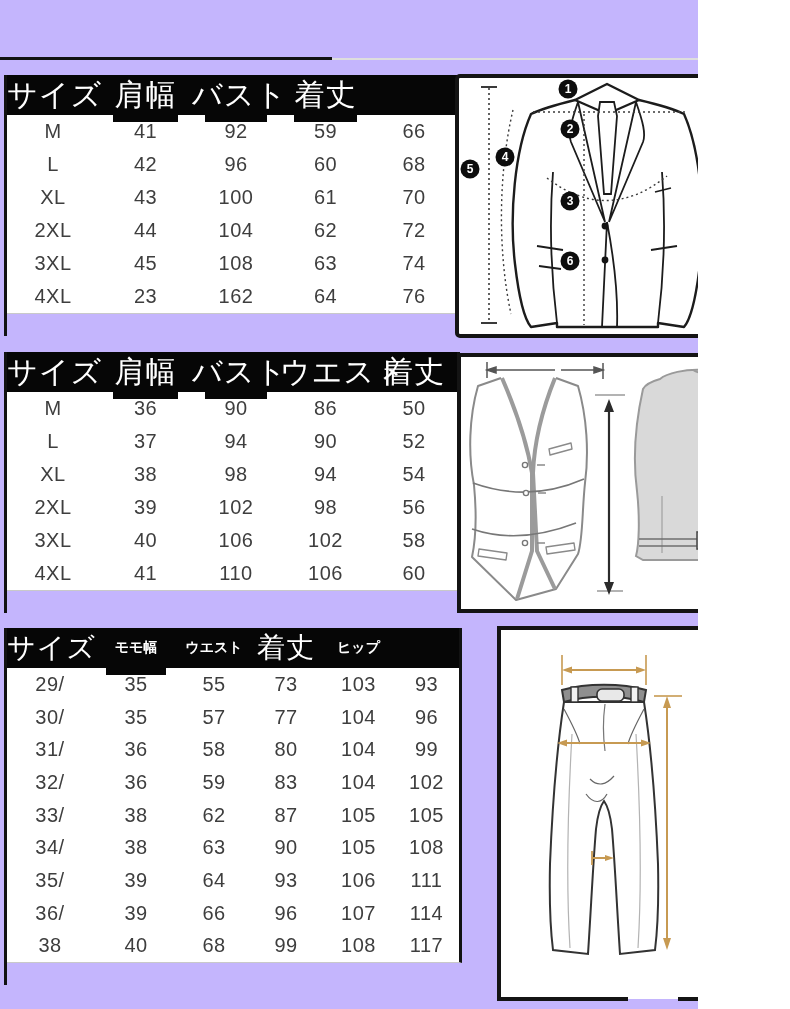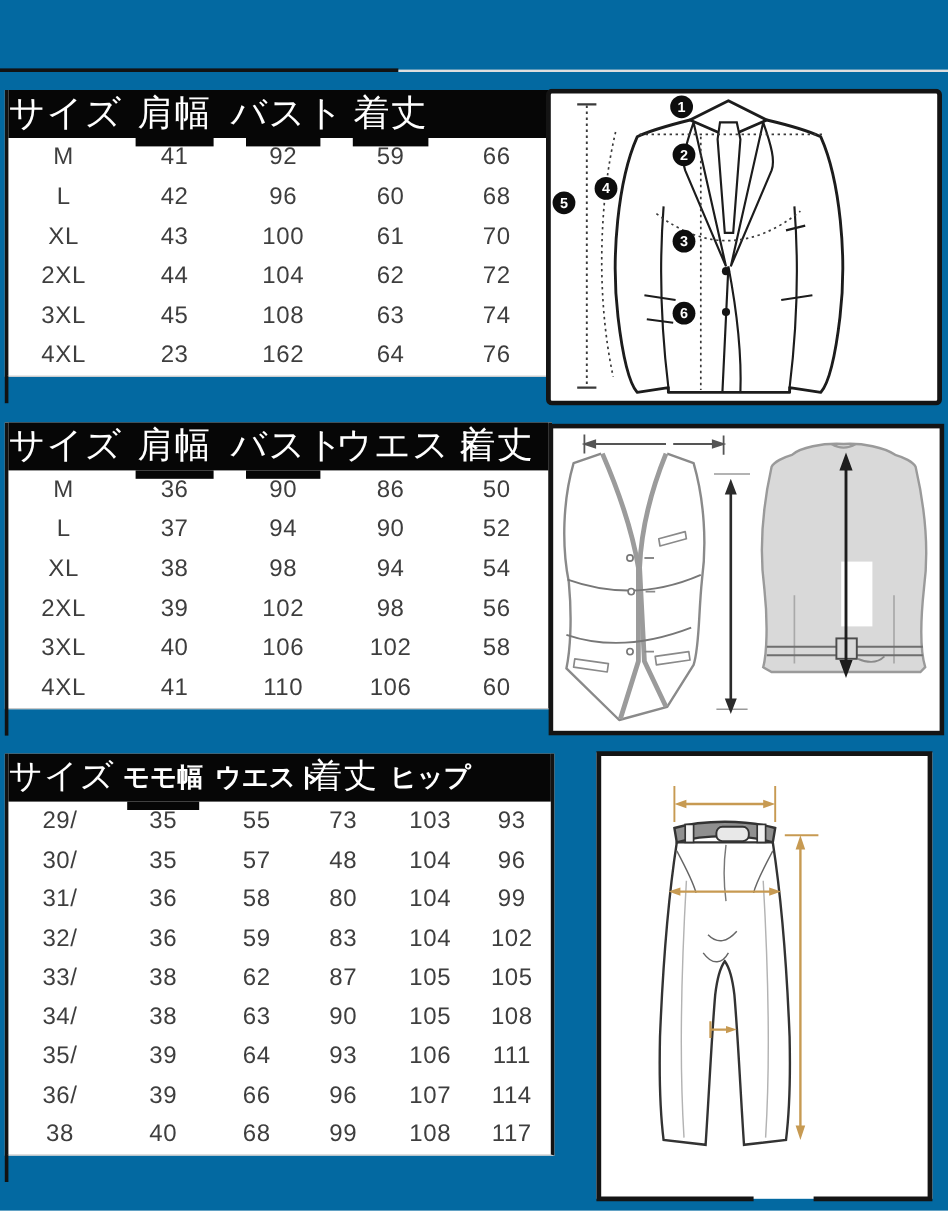--- a/index.html
+++ b/index.html
@@ -1,34 +1,34 @@
 <!DOCTYPE html>
 <html><head>
 <meta charset="utf-8">
 <style>
   html,body{margin:0;padding:0;background:#fff;}
   .canvas{
-    position:relative;width:790px;height:1009px;background:#0369a1;overflow:hidden;
+    position:relative;width:698px;height:1009px;background:#c4b5fd;overflow:hidden;
     font-family:"Liberation Sans","DejaVu Sans",sans-serif;
   }
   
   .top-rule-dark{position:absolute;top:57px;left:0;width:332px;height:3px;background:#121212;}
   .top-rule-light{position:absolute;top:58px;left:332px;width:458px;height:2px;background:#dedede;}
 
   
   .size-table{position:absolute;background:#fff;
     border-left:3px solid #121212;border-right:3px solid #121212;border-bottom:1px solid #c9c9c9;}
   .size-table::after{ 
     content:"";position:absolute;left:-3px;bottom:-23px;width:3px;height:23px;background:#121212;}
   .thead{background:#060606;color:#fff;display:grid;height:40px;align-items:center;
     font-family:"Liberation Serif","DejaVu Serif",serif;position:relative;}
   .hcell{text-align:center;font-size:30px;line-height:40px;white-space:nowrap;position:relative;letter-spacing:1px;}
   .hcell.small{font-size:19px;font-weight:bold;letter-spacing:0;}
   .t3 .hcell{font-size:28px;}
-  .t3 .hcell.small{font-size:22px;}
+  .t3 .hcell.small{font-size:14px;}
   
   .t1 .hcell:nth-child(n+2)::after,
   .t2 .hcell:nth-child(-n+3):nth-child(n+2)::after,
   .t3 .hcell:nth-child(2)::after{
     content:"";position:absolute;left:15%;top:40px;width:70%;height:7px;background:#060606;}
   .tbody{display:block;}
   .trow{display:grid;align-items:center;height:33px;}
   .t3 .trow{height:32.7px;}
   .cell{text-align:center;font-size:20px;color:#3e3e3e;letter-spacing:.5px;}
   .t5col .thead,.t5col .trow{grid-template-columns:92px 93px 88px 91px 86px;}
@@ -277,21 +277,21 @@
           <div class="cell">35</div>
           <div class="cell">55</div>
           <div class="cell">73</div>
           <div class="cell">103</div>
           <div class="cell">93</div>
         </div>
         <div class="trow">
           <div class="cell">30/</div>
           <div class="cell">35</div>
           <div class="cell">57</div>
-          <div class="cell">48</div>
+          <div class="cell">77</div>
           <div class="cell">104</div>
           <div class="cell">96</div>
         </div>
         <div class="trow">
           <div class="cell">31/</div>
           <div class="cell">36</div>
           <div class="cell">58</div>
           <div class="cell">80</div>
           <div class="cell">104</div>
           <div class="cell">99</div>

